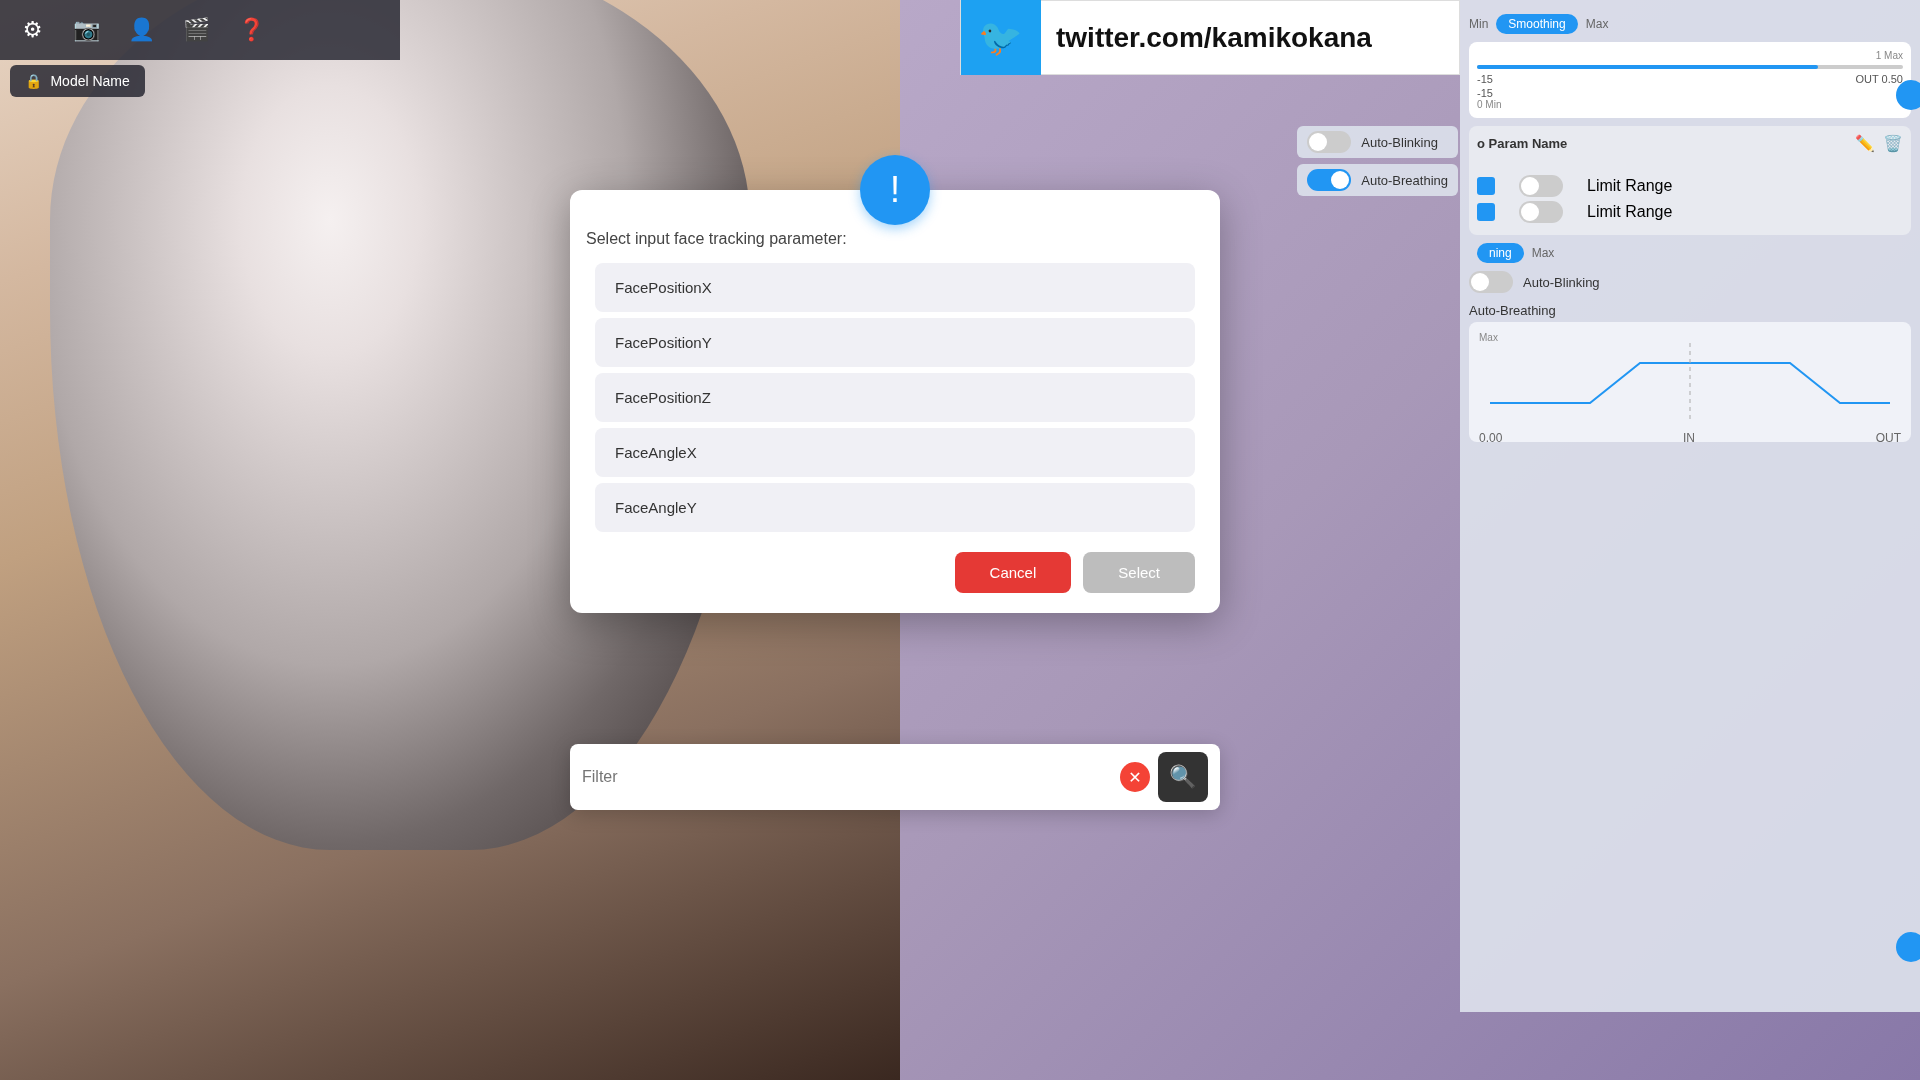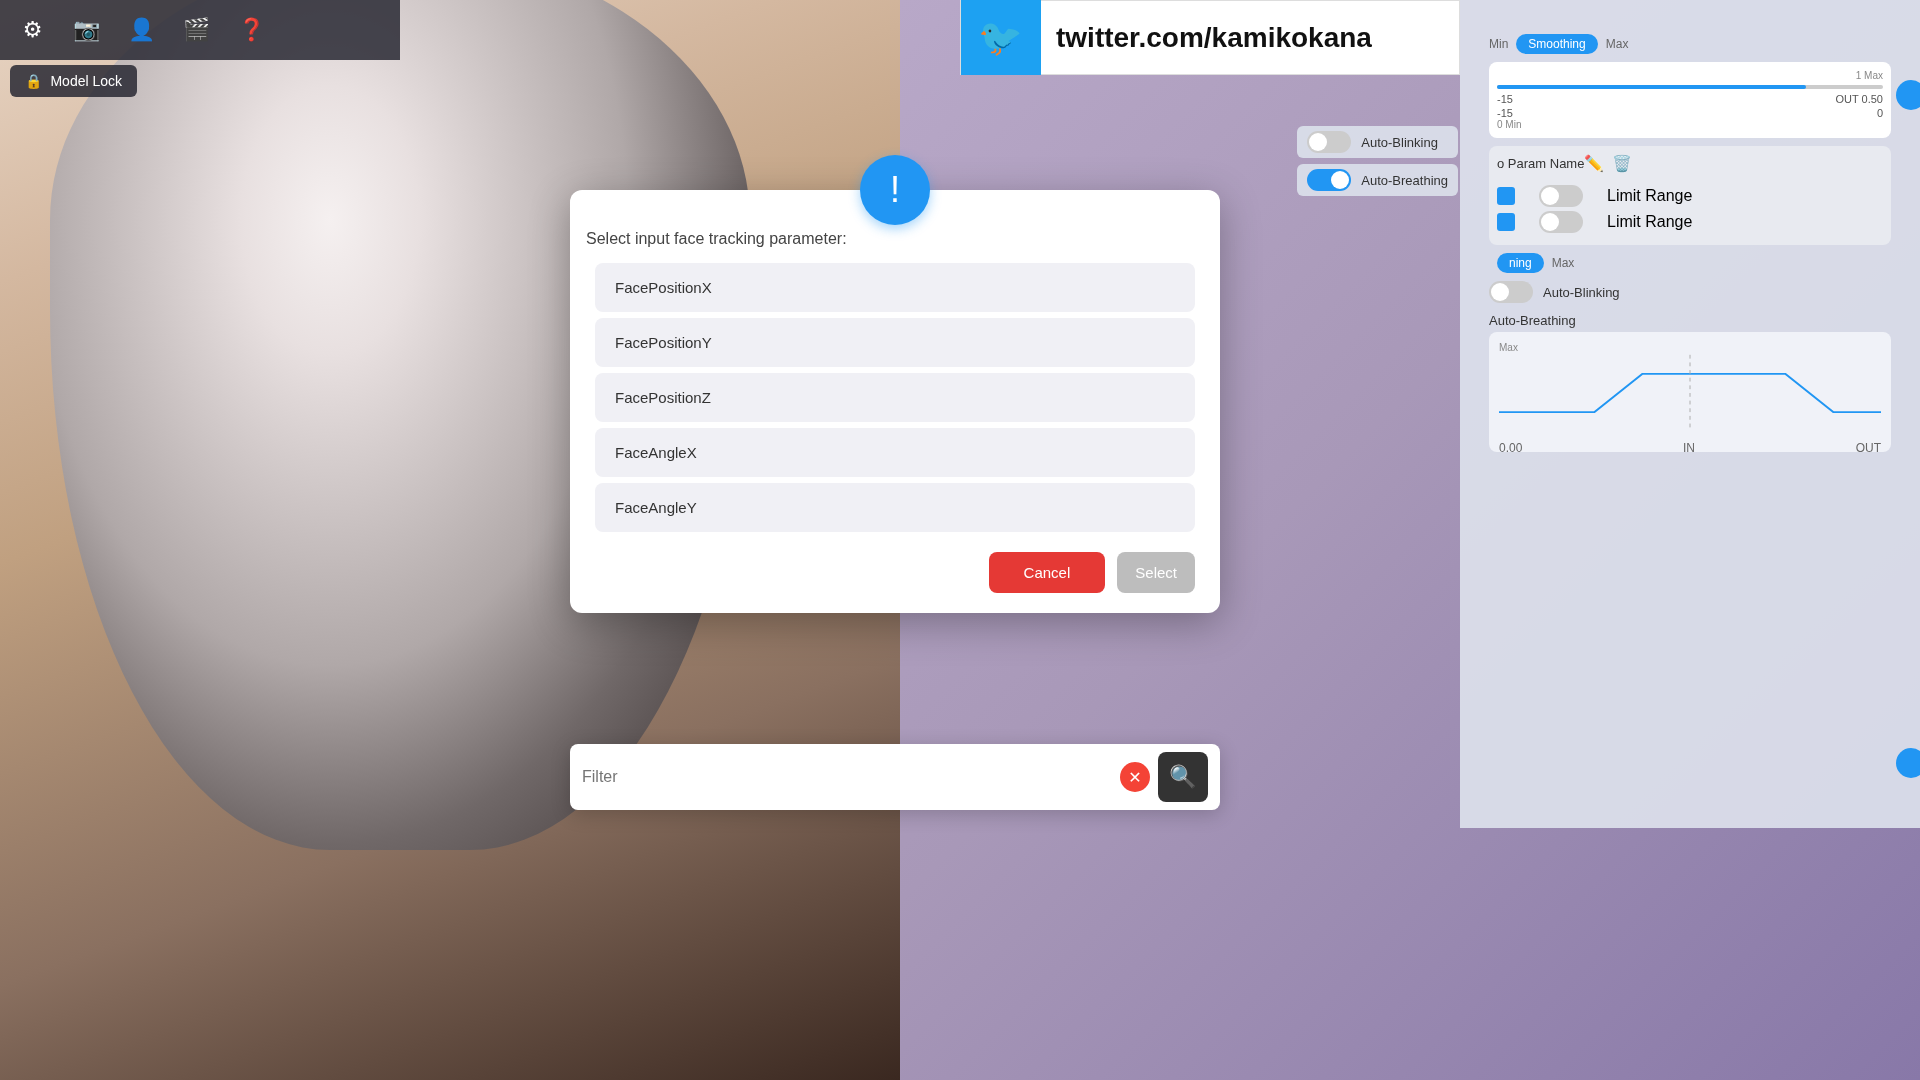--- a/index.html
+++ b/index.html
@@ -43,24 +43,24 @@
       background: radial-gradient(ellipse at 40% 30%, #f5f0f0 0%, #e8e0e0 15%, #d0c8c8 30%, #b0a8a8 50%, #706868 70%, #302828 100%);
       border-radius: 50% 50% 40% 40% / 30% 30% 60% 60%;
     }
 
     
     .right-panel {
       position: absolute;
       right: 0;
       top: 0;
       width: 460px;
-      height: 828px;
+      height: 1012px;
       background: rgba(220, 225, 235, 0.92);
       z-index: 2;
-      padding: 24px;
+      padding: 4px;
     }
 
     
     .toolbar {
       position: absolute;
       top: 0;
       left: 0;
       width: 400px;
       height: 60px;
       background: rgba(40, 40, 50, 0.85);
@@ -220,22 +220,23 @@
     .param-section {
       background: #e8eaf0;
       border-radius: 8px;
       padding: 8px;
       margin: 8px 0;
     }
 
     .param-header {
       display: flex;
       align-items: center;
-      justify-content: flex-start;
-      margin-bottom: 12px;
+      justify-content: space-between;
+      margin-bottom: 22px;
+      font-weight: bold;
     }
 
     .param-title {
       font-size: 13px;
       color: #333;
     }
 
     .param-icons {
       display: flex;
       gap: 8px;
@@ -333,21 +334,21 @@
       border-radius: 8px;
       font-size: 15px;
       cursor: pointer;
       font-weight: 500;
     }
 
     .btn-select {
       background: #bdbdbd;
       color: #fff;
       border: none;
-      padding: 12px 18px;
+      padding: 12px 35px;
       border-radius: 8px;
       font-size: 15px;
       cursor: pointer;
       font-weight: 500;
     }
 
     
     .filter-bar {
       position: absolute;
       bottom: 270px;
@@ -451,21 +452,21 @@
 <div class="toolbar">
   <div class="toolbar-icon">⚙</div>
   <div class="toolbar-icon">📷</div>
   <div class="toolbar-icon">👤</div>
   <div class="toolbar-icon">🎬</div>
   <div class="toolbar-icon">❓</div>
 </div>
 
 <div class="model-lock">
   <span>🔒</span>
-  <span>Model Lock</span>
+  <span>Model Name</span>
 </div>
 
 <div class="twitter-banner">
   <div class="twitter-bird">🐦</div>
   <div class="twitter-url">twitter.com/kamikokana</div>
 </div>
 
 <div class="right-panel">
   <div class="right-panel-inner">
 

